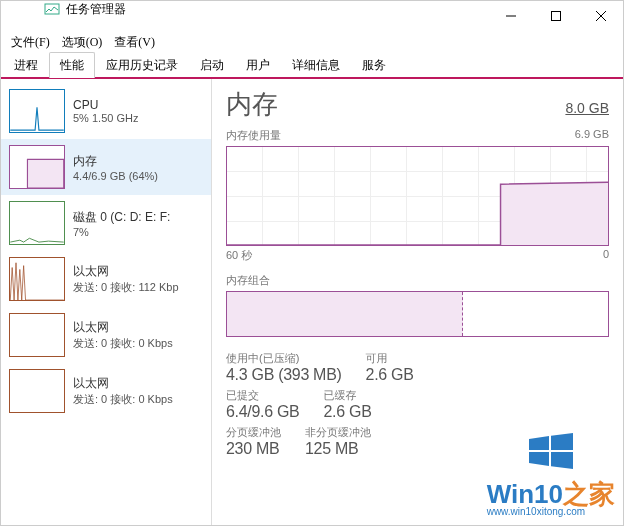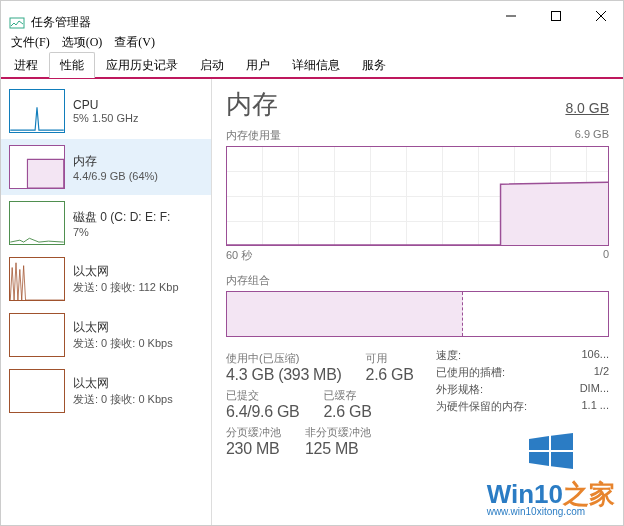--- a/index.html
+++ b/index.html
@@ -1,18 +1,18 @@
 <!DOCTYPE html>
 <html><head>
 <meta charset="utf-8">
 <style>
 * { margin: 0; padding: 0; box-sizing: border-box; font-family: "Segoe UI", "Microsoft YaHei", sans-serif; }
 body { background: #fff; width: 624px; height: 526px; overflow: hidden; position: relative; border: 1px solid #ccc; }
 
-.titlebar { height: 30px; display: flex; align-items: flex-end; padding: 0 0 0 8px; font-size: 12px; }
+.titlebar { height: 30px; display: flex; align-items: flex-start; padding: 0 0 0 8px; font-size: 12px; margin-left: 35px; }
 .titlebar .icon { width: 16px; height: 16px; margin-right: 6px; display: flex; align-items: center; justify-content: center; }
 .titlebar .title { flex: 1; color: #000; }
 .titlebar .win-btn { width: 45px; height: 30px; display: flex; align-items: center; justify-content: center; }
 .titlebar .win-btn svg { width: 10px; height: 10px; }
 
 .menubar { height: 22px; display: flex; align-items: center; padding: 0 4px; font-size: 12px; }
 .menubar .menu-item { padding: 2px 6px; font-family: Liberation Serif, serif; }
 
 .tabs { height: 26px; display: flex; align-items: flex-end; padding: 0 2px; font-size: 12px; border-bottom: 2px solid #be185d; }
 .tabs .tab { padding: 4px 10px; border: 1px solid transparent; border-bottom: none; position: relative; top: 1px; }
@@ -231,38 +231,20 @@
           <div class="scell">
             <div class="slbl">分页缓冲池</div>
             <div class="sval">230 MB</div>
           </div>
           <div class="scell">
             <div class="slbl">非分页缓冲池</div>
             <div class="sval">125 MB</div>
           </div>
         </div>
       </div>
-      <div class="stats-right">
-        <div class="kv">
-            <span>速度:</span>
-            <span>106...</span>
-          </div>
-        <div class="kv">
-            <span>已使用的插槽:</span>
-            <span>1/2</span>
-          </div>
-        <div class="kv">
-            <span>外形规格:</span>
-            <span>DIM...</span>
-          </div>
-        <div class="kv">
-            <span>为硬件保留的内存:</span>
-            <span>1.1 ...</span>
-          </div>
-      </div>
     </div>
 
     <div class="watermark">
       <svg viewBox="0 0 48 48">
         <path fill="#2076c1" d="M2 12 L22 9 L22 23 L2 23 Z"></path>
         <path fill="#2076c1" d="M24 8.7 L46 6 L46 23 L24 23 Z"></path>
         <path fill="#2076c1" d="M2 25 L22 25 L22 39 L2 36 Z"></path>
         <path fill="#2076c1" d="M24 25 L46 25 L46 42 L24 39.3 Z"></path>
       </svg>
       <div class="wt">

